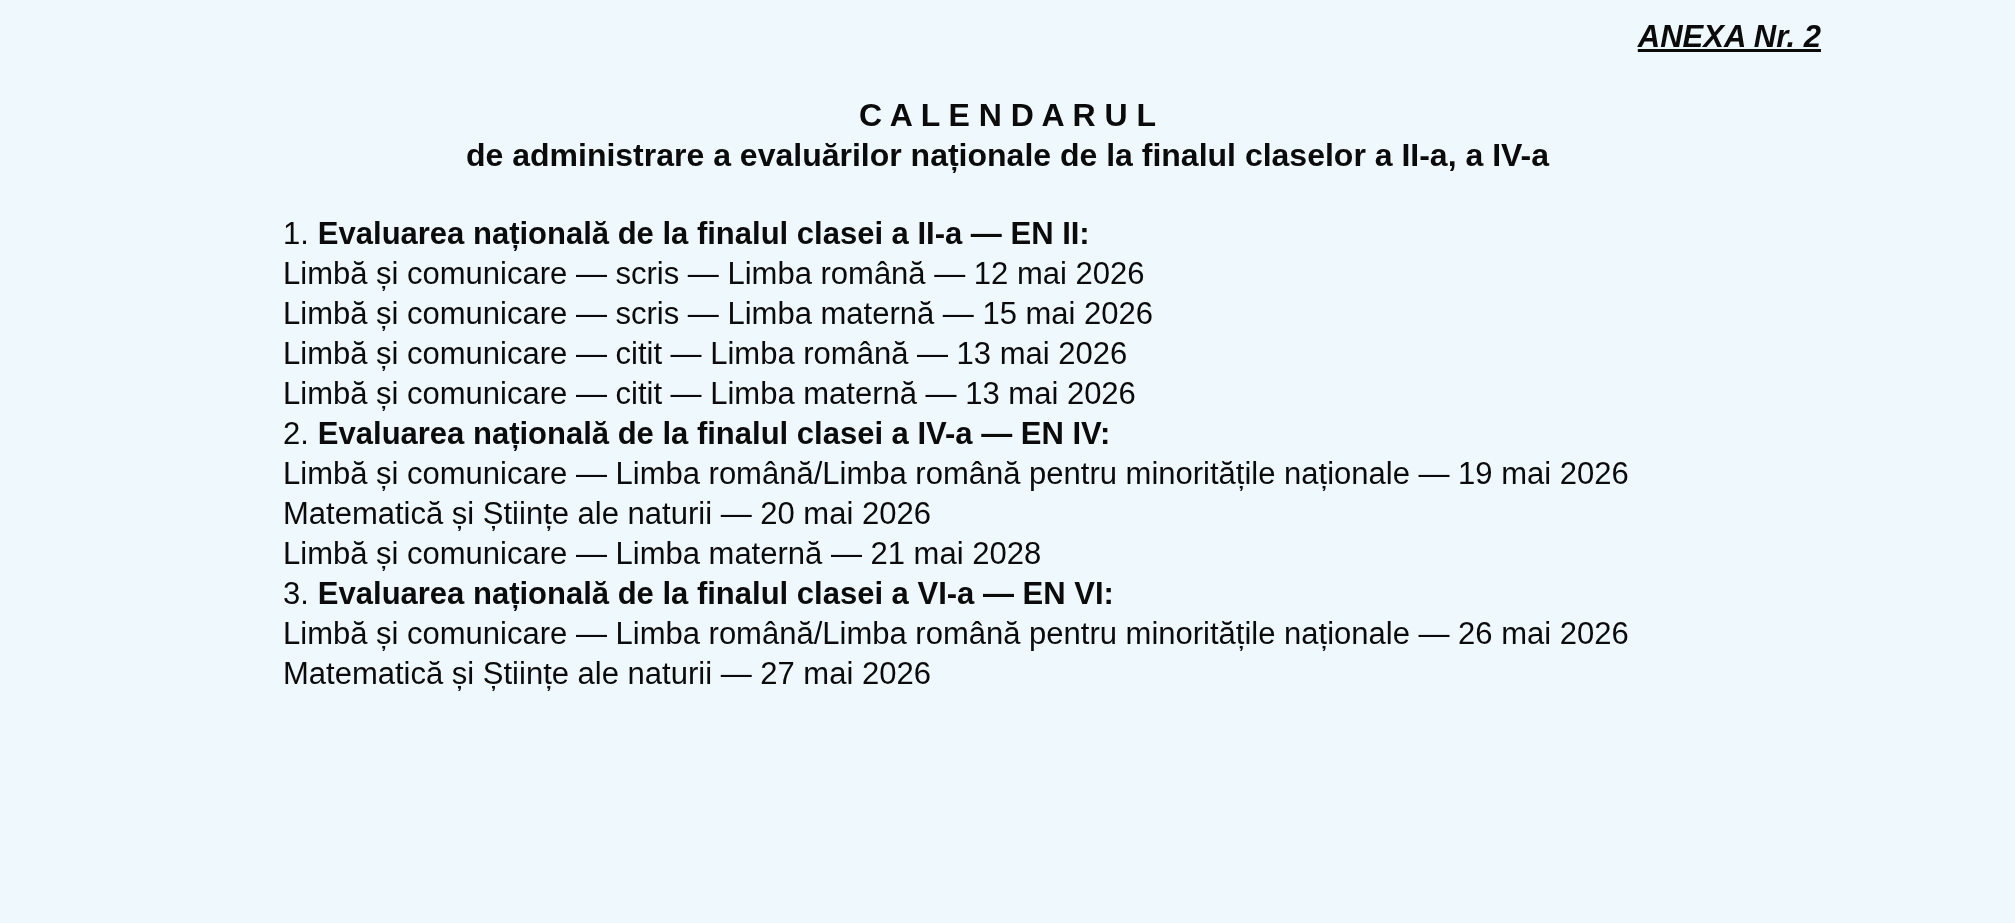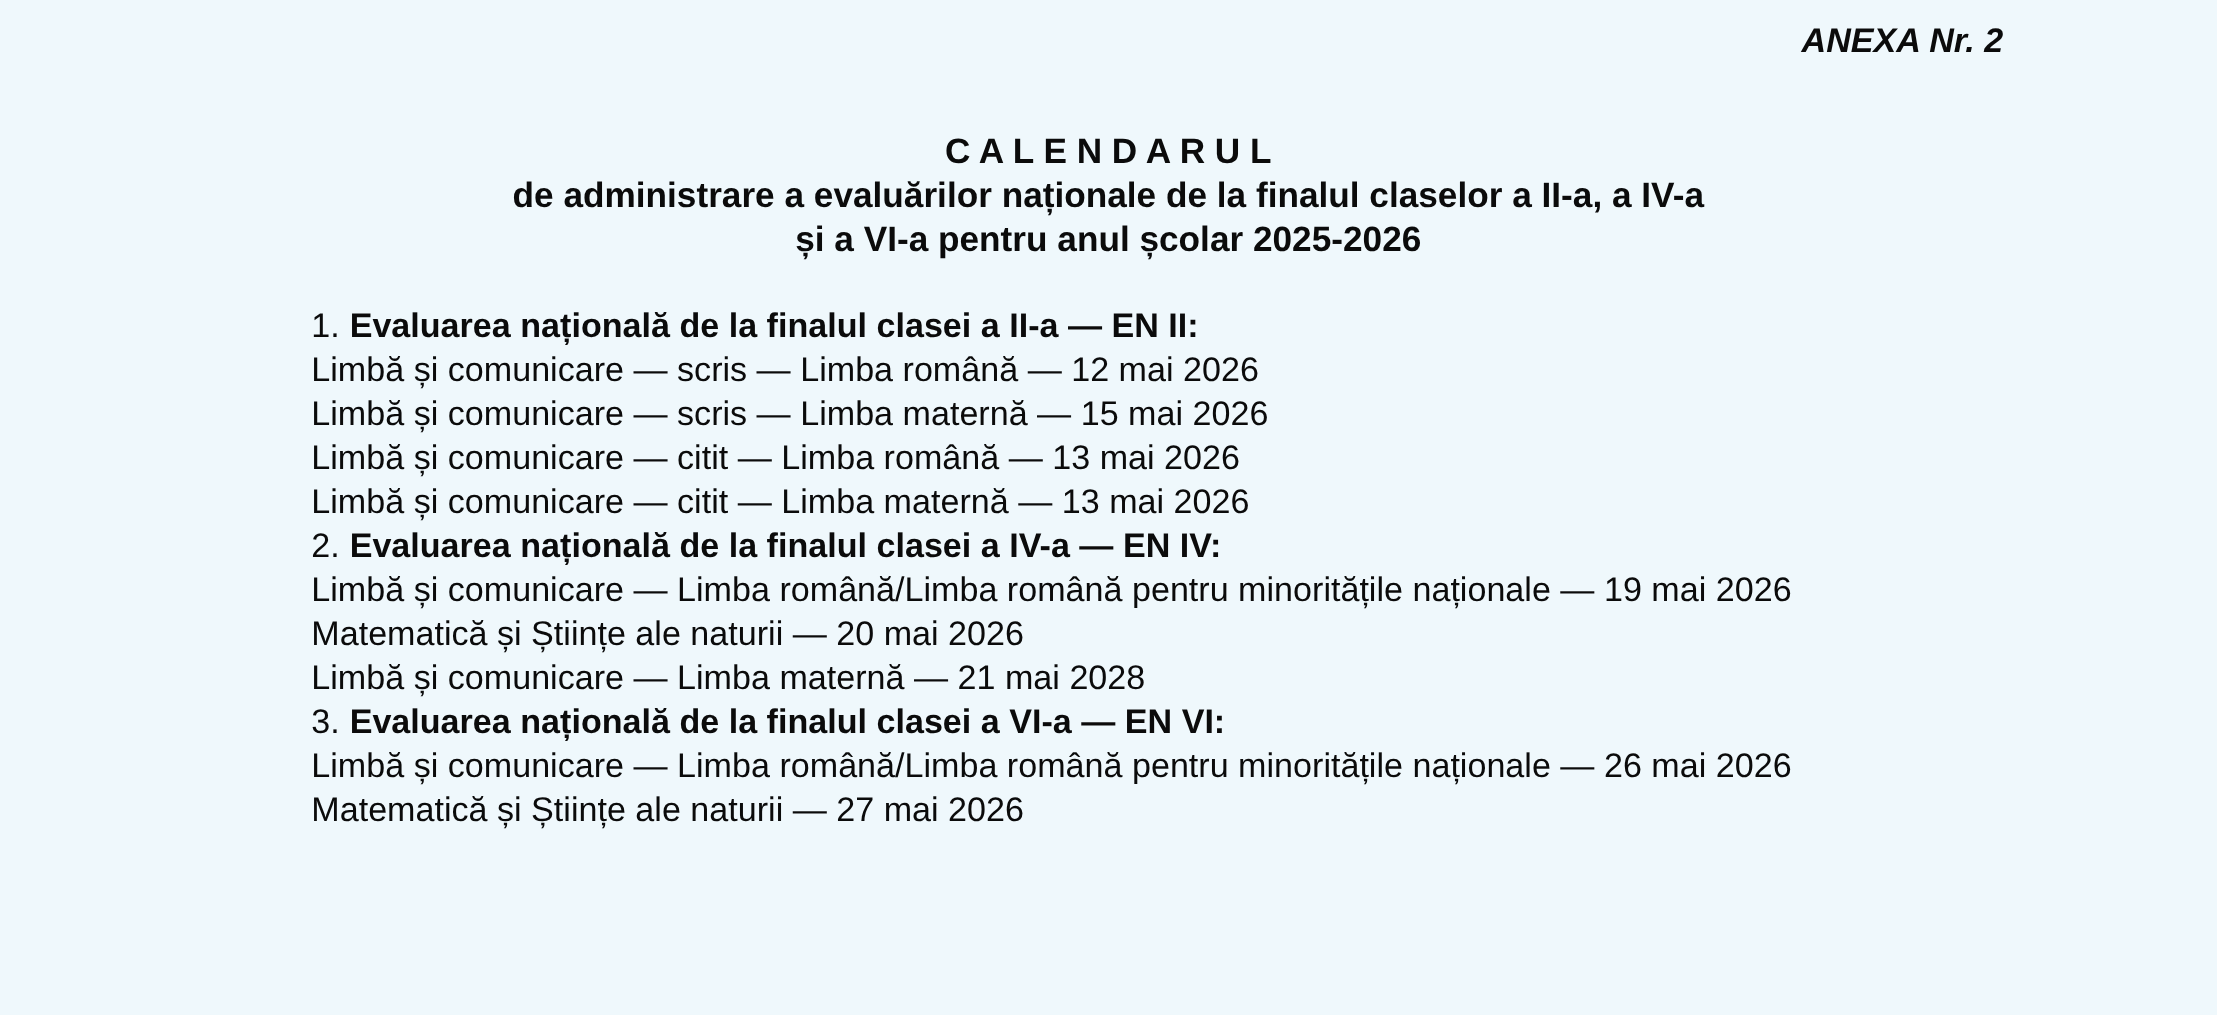--- a/index.html
+++ b/index.html
@@ -21,24 +21,25 @@
     position: relative;
     width: 2015px;
     height: 923px;
   }
   .annex {
     padding-top: 17px;
     padding-right: 194px;
     text-align: right;
     font-weight: bold;
     font-style: italic;
+    text-decoration: underline;
     font-size: 31px;
   }
   .title-block {
-    margin-top: 60px;
+    margin-top: 38px;
     text-align: center;
     font-weight: bold;
     font-size: 32px;
   }
   .title-block .title-line {
     line-height: 40px;
   }
   .content {
     margin-top: 39px;
     margin-left: 283px;
@@ -59,21 +60,20 @@
 </head>
 <body>
 
 <div class="page">
 
   <div class="annex">ANEXA Nr. 2</div>
 
   <div class="title-block">
     <div class="title-line">C A L E N D A R U L</div>
     <div class="title-line">de administrare a evaluărilor naționale de la finalul claselor a II-a, a IV-a</div>
-    <div class="title-line">și a VI-a pentru anul școlar 2025-2026</div>
   </div>
 
   <div class="content">
 
     <div class="line">
       <span class="section-number">1.</span><span class="section-heading-text">Evaluarea națională de la finalul clasei a II-a — EN II:</span>
     </div>
     <div class="line">Limbă și comunicare — scris — Limba română — 12 mai 2026</div>
     <div class="line">Limbă și comunicare — scris — Limba maternă — 15 mai 2026</div>
     <div class="line">Limbă și comunicare — citit — Limba română — 13 mai 2026</div>

